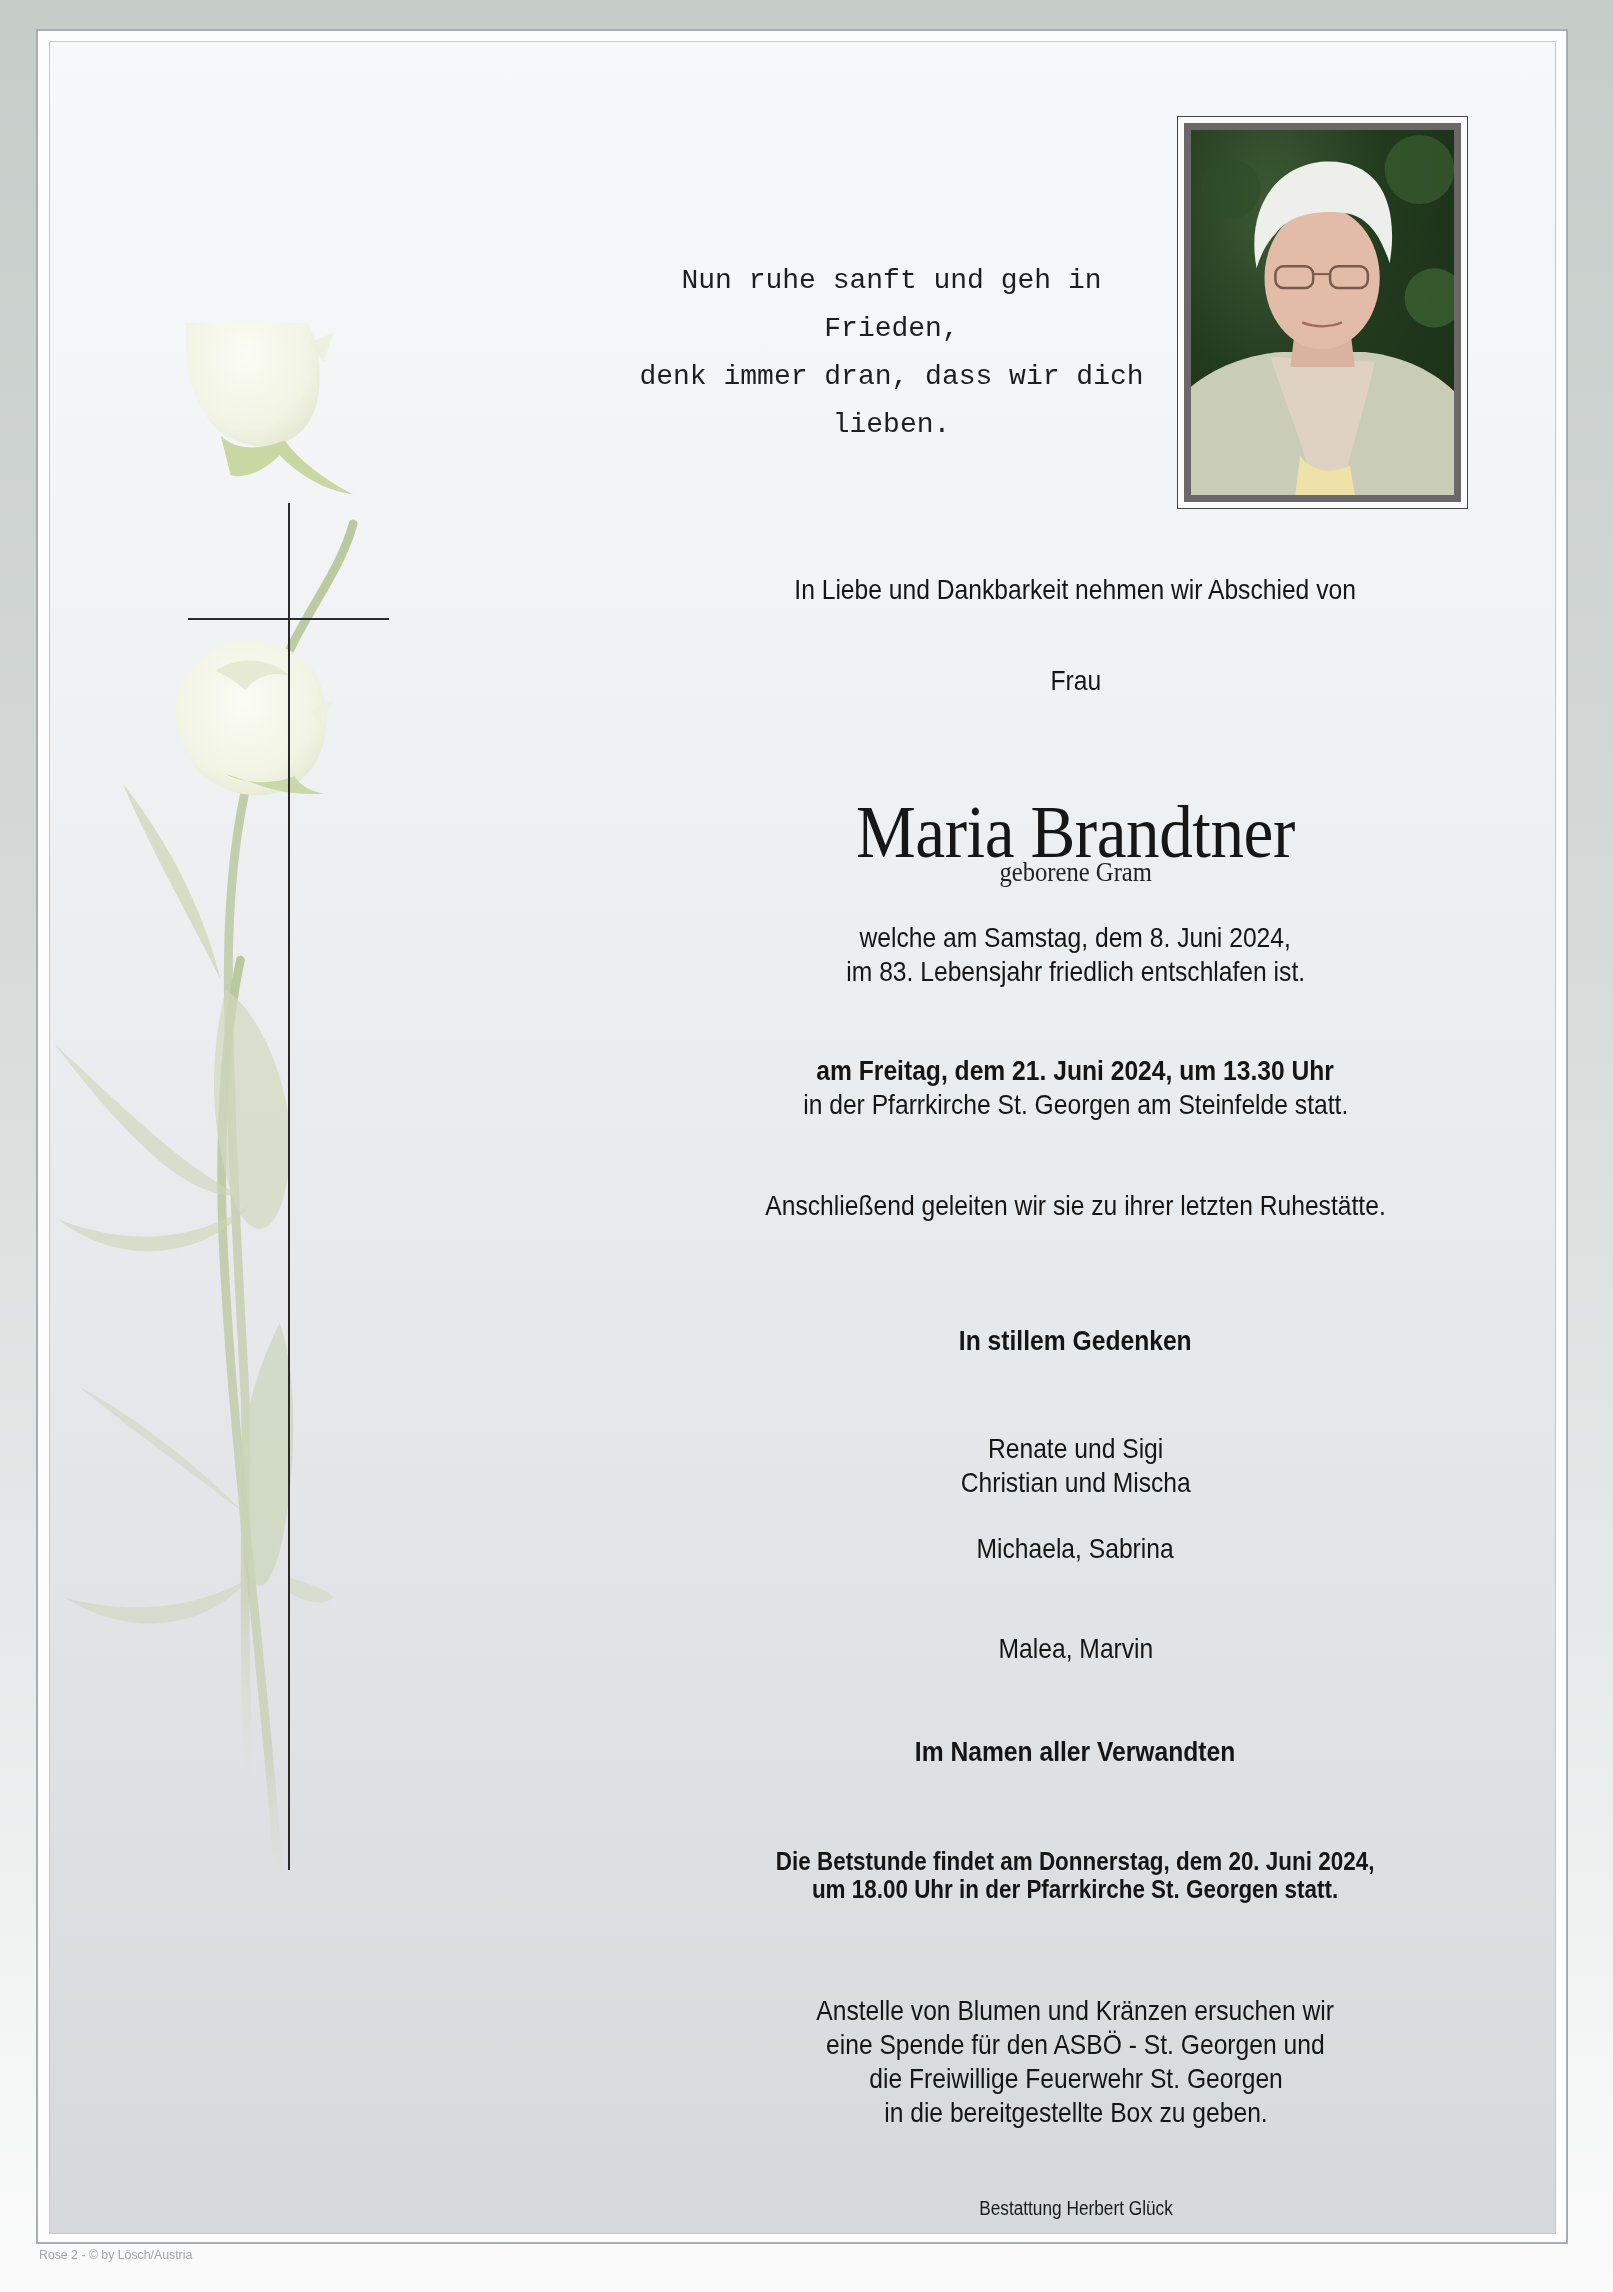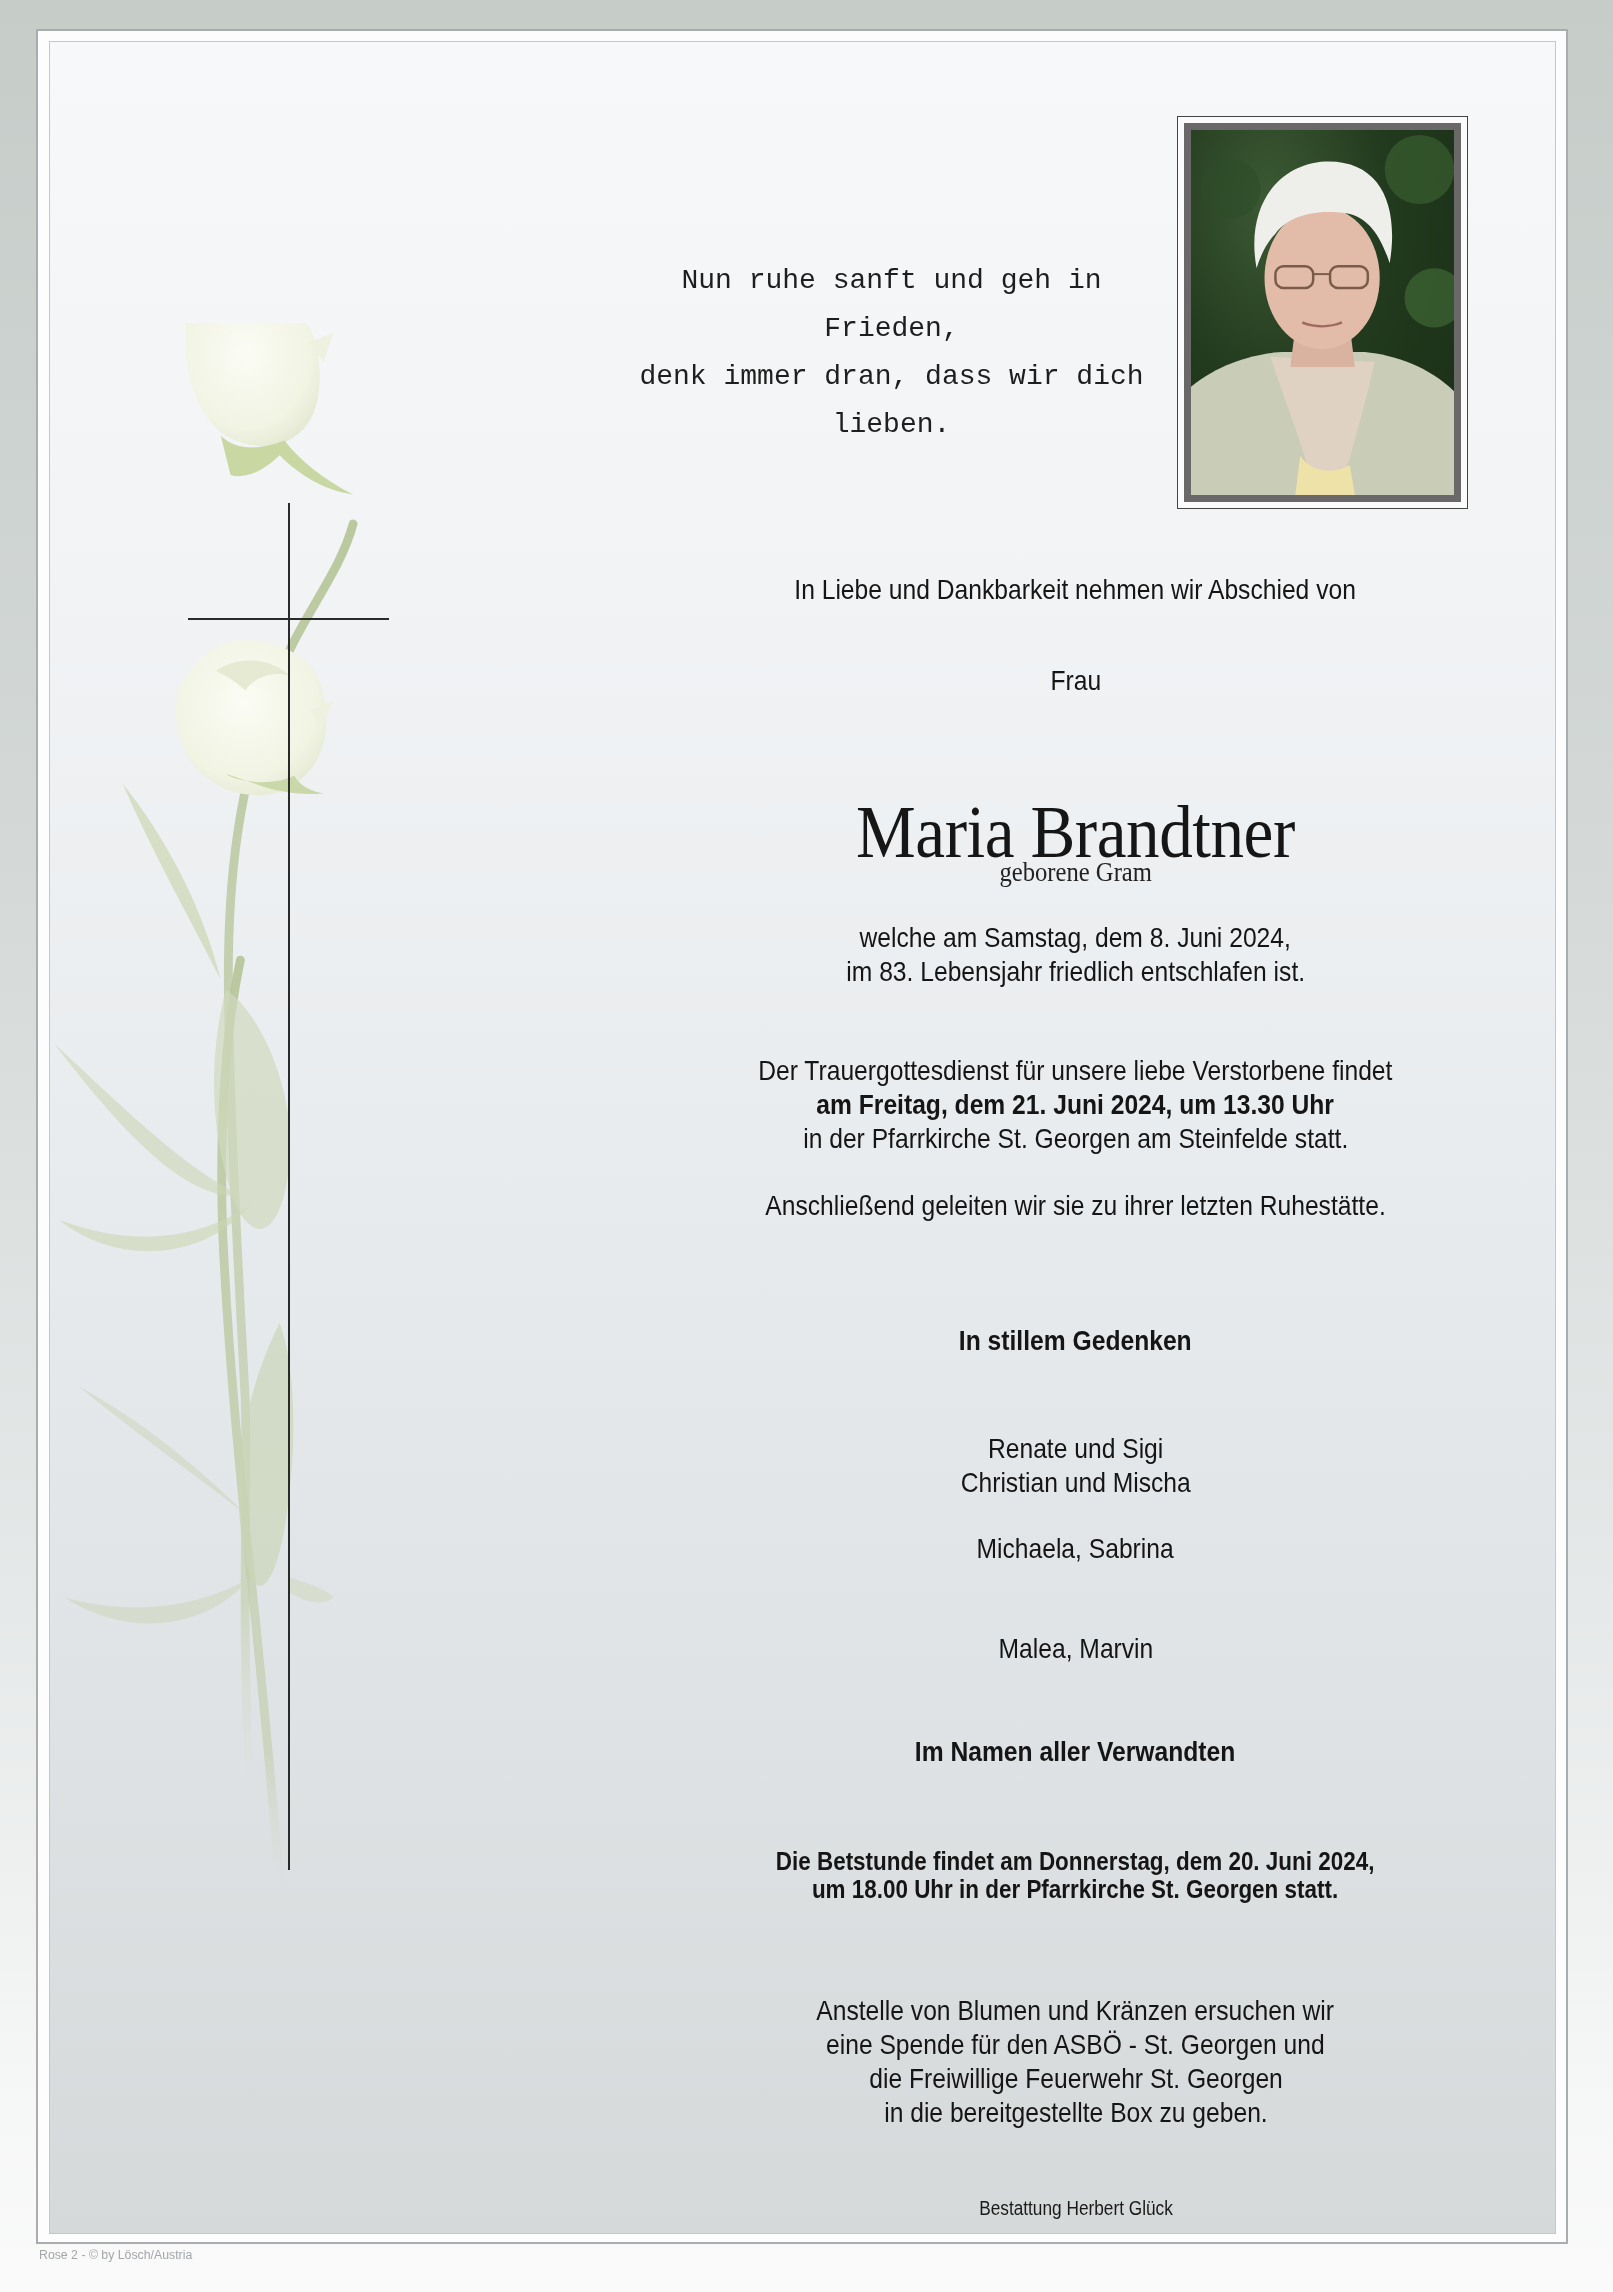--- a/index.html
+++ b/index.html
@@ -138,21 +138,20 @@
 <div class="abs center-col geb" style="top:857px;">
   <span class="cond">geborene Gram</span>
 </div>
 
 <div class="abs center-col sans" style="top:921px;">
   <div><span class="cond">welche am Samstag, dem 8. Juni 2024,</span></div>
   <div><span class="cond">im 83. Lebensjahr friedlich entschlafen ist.</span></div>
 </div>
 
 <div class="abs center-col sans" style="top:1054px;">
-  <div><span class="cond">Der Trauergottesdienst für unsere liebe Verstorbene findet</span></div>
   <div><span class="cond bold">am Freitag, dem 21. Juni 2024, um 13.30 Uhr</span></div>
   <div><span class="cond">in der Pfarrkirche St. Georgen am Steinfelde statt.</span></div>
 </div>
 
 <div class="abs center-col sans" style="top:1189px;">
   <span class="cond">Anschließend geleiten wir sie zu ihrer letzten Ruhestätte.</span>
 </div>
 
 <div class="abs center-col sans bold" style="top:1324px;">
   <span class="cond">In stillem Gedenken</span>

